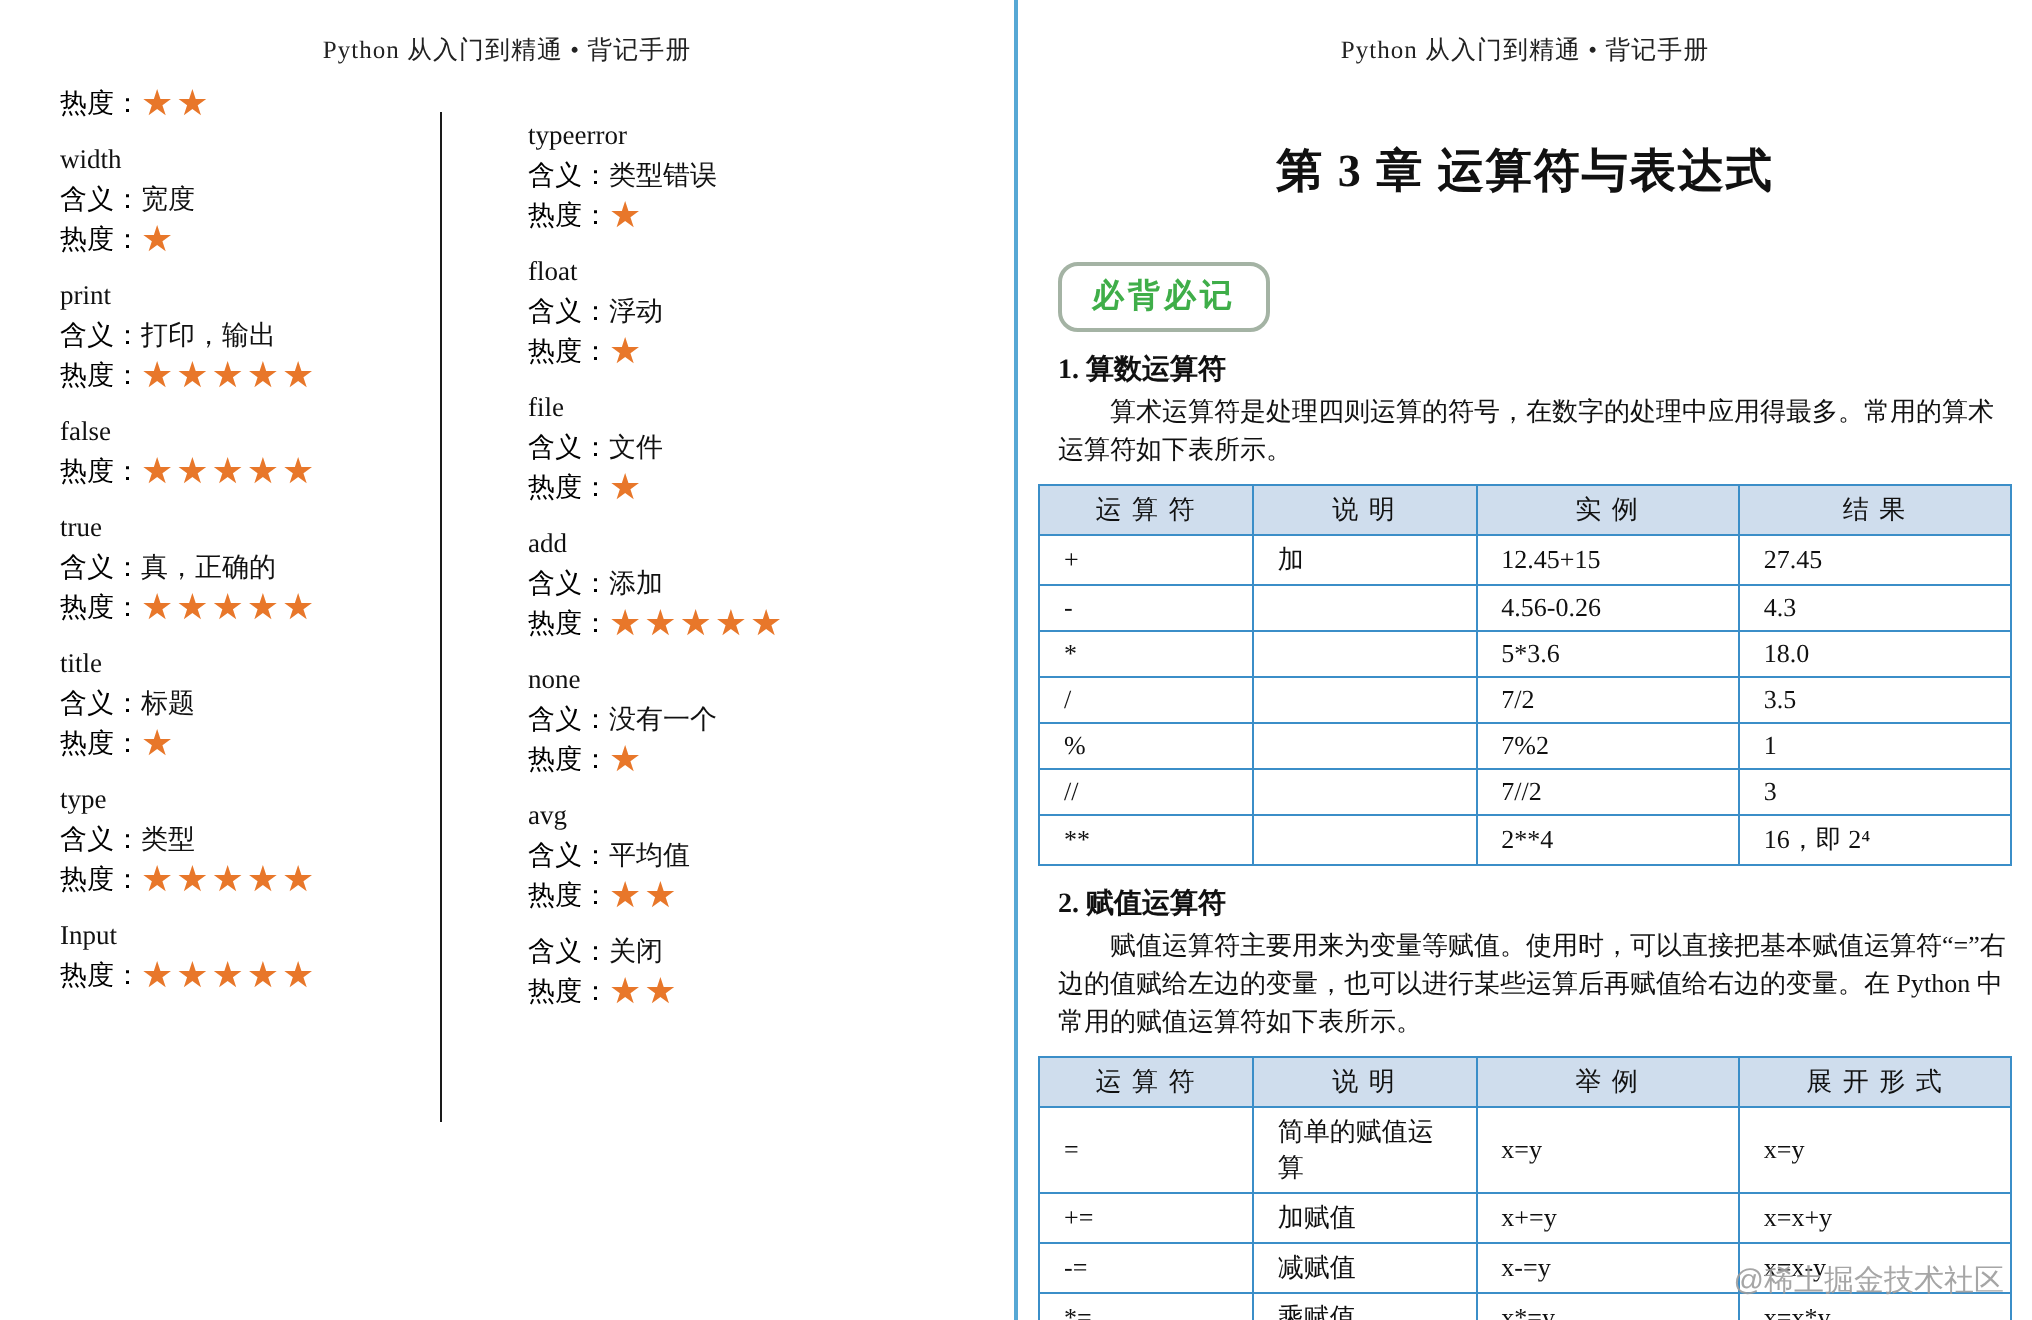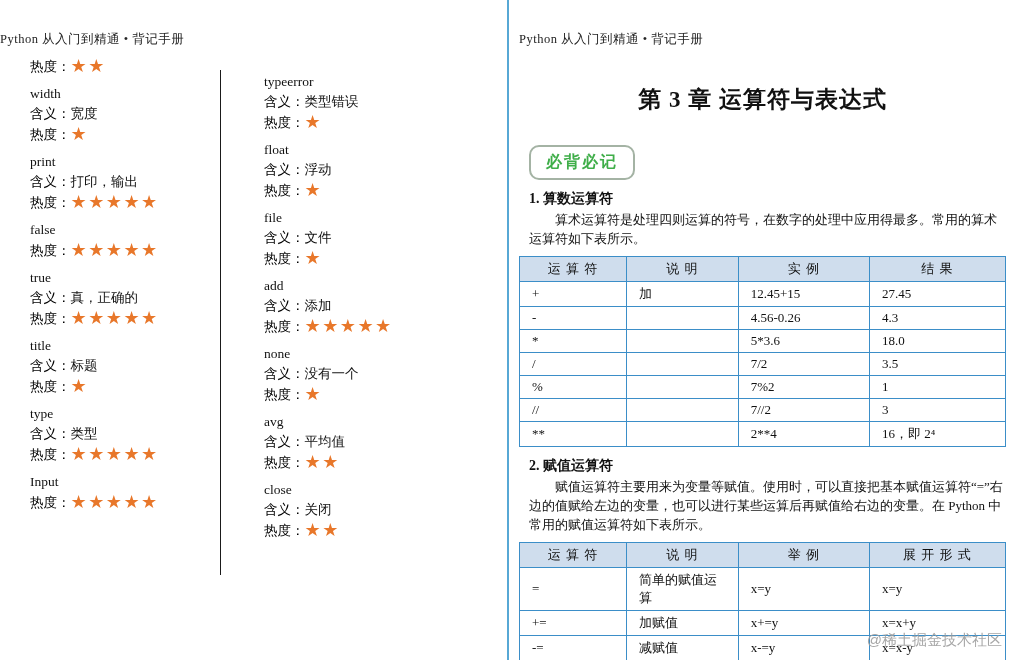--- a/index.html
+++ b/index.html
@@ -16,21 +16,21 @@
     font-family:"Liberation Serif","DejaVu Serif",serif;color:#111;
     position:relative;
   }
   .book{display:flex;width:1016px;height:660px;}
   .page{position:relative;height:660px;}
   .page.left{width:507px;}
   .spine{width:2px;height:660px;background:var(--spine);}
   .page.right{flex:1;padding:0 10px;}
 
   .page-header{
-    font-size:12.5px;padding-top:31px;letter-spacing:.5px;color:#222;
+    text-align:center;font-size:12.5px;padding-top:17px;letter-spacing:.5px;color:#222;
   }
 
   
   .vocab-wrap{display:flex;margin-top:8px;padding-left:30px;position:relative;}
   .vocab-col{width:200px;}
   .vocab-col.second{width:185px;margin-left:34px;padding-top:16px;}
   .col-divider{position:absolute;left:220px;top:14px;height:505px;width:1px;background:#1a1a1a;}
 
   .entry{margin-bottom:8px;}
   .entry .term{font-size:13.5px;height:20px;line-height:20px;}
@@ -140,21 +140,20 @@
             <div class="term">none</div>
             <div class="line"><span class="lbl">含义：</span><span>没有一个</span></div>
             <div class="line"><span class="lbl">热度：</span><span class="stars">★</span></div>
           </div>
           <div class="entry">
             <div class="term">avg</div>
             <div class="line"><span class="lbl">含义：</span><span>平均值</span></div>
             <div class="line"><span class="lbl">热度：</span><span class="stars">★★</span></div>
           </div>
           <div class="entry">
-            <div class="term">close</div>
             <div class="line"><span class="lbl">含义：</span><span>关闭</span></div>
             <div class="line"><span class="lbl">热度：</span><span class="stars">★★</span></div>
           </div>
         </div>
     </div>
   </div>
 
   <div class="spine"></div>
 
   <div class="page right">

